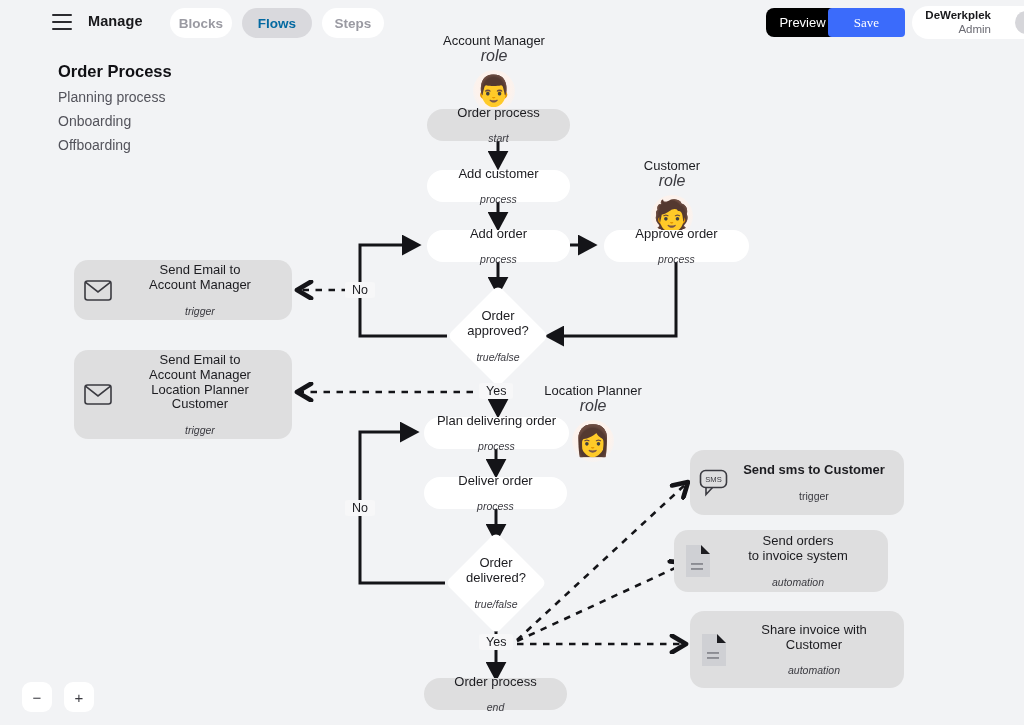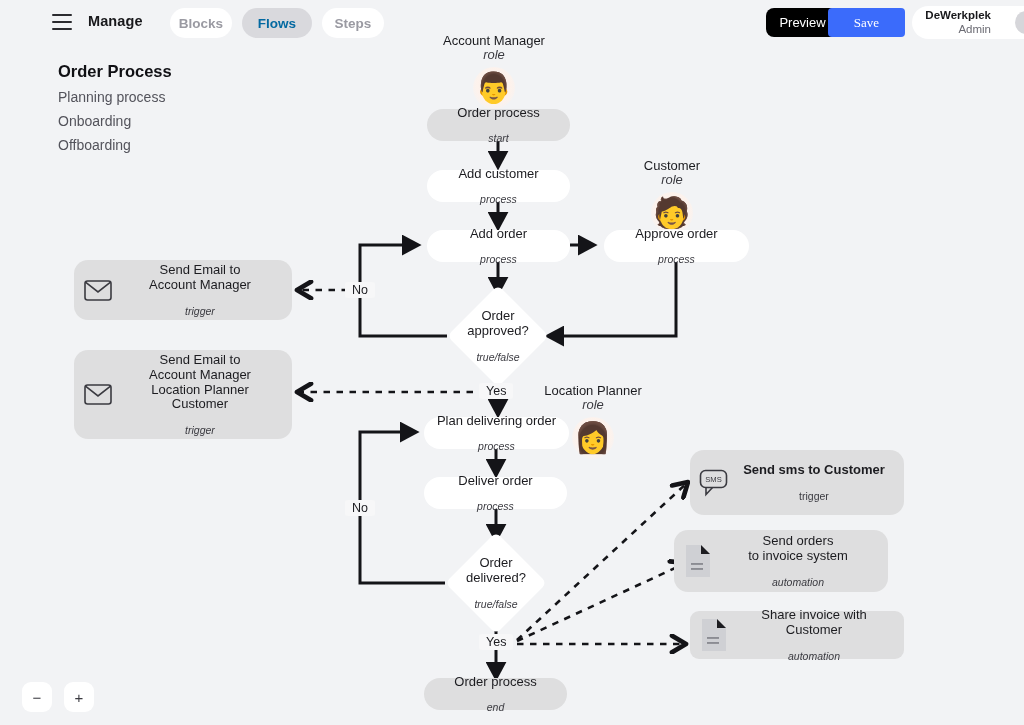--- a/index.html
+++ b/index.html
@@ -91,21 +91,21 @@
 
   .n-auto {
     background: #dededf; border-radius: 14px; display: flex; align-items: center;
     cursor: pointer; padding: 0 4px; box-sizing: border-box;
   }
   .n-auto .auto-icon { width: 40px; flex: 0 0 40px; display: flex; align-items: flex-end; justify-content: center; }
   .n-auto .auto-text { flex: 1; text-align: center; padding-right: 6px; }
 
   .role { position: absolute; text-align: center; }
   .role .rname { font-size: 13px; color: #1c1c20; font-weight: normal; }
-  .role .rsub { font-size: 13px; font-style: italic; color: #3a3a40; margin-top: -1px; }
+  .role .rsub { font-size: 16px; font-style: italic; color: #3a3a40; margin-top: -1px; }
   .role .rav {
     width: 42px; height: 42px; border-radius: 50%; margin: 5px auto 0;
     background: radial-gradient(circle at 50% 45%, #fdeee6 0%, #fdf2ec 55%, #f2f3f5 85%);
     font-size: 30px; line-height: 42px; text-align: center;
   }
 
   .edge-label {
     position: absolute; background: #f7f7f8; font-size: 12.5px; color: #1c1c20;
     padding: 1px 7px; border-radius: 3px; text-align: center;
   }
@@ -331,21 +331,21 @@
           <rect x="7" y="24" width="12" height="1.9" fill="#8b8c93"></rect>
         </svg>
       </div>
       <div class="auto-text">
         <div class="n-label">Send orders</div>
         <div class="n-label">to invoice system</div>
         <div class="n-sub">automation</div>
       </div>
     </div>
 
-    <div class="node n-auto" style="left:690px; top:611px; width:214px; height:48px;border-radius:9px;">
+    <div class="node n-auto" style="left:690px; top:611px; width:214px; height:77px;">
       <div class="auto-icon">
         <svg width="28" height="34" viewBox="0 0 28 34">
           <path d="M2,1 H17 L26,10 V33 H2 Z" fill="#cfd0d4"></path>
           <path d="M17,1 L26,10 H17 Z" fill="#1c1c20"></path>
           <rect x="7" y="19" width="12" height="1.9" fill="#8b8c93"></rect>
           <rect x="7" y="24" width="12" height="1.9" fill="#8b8c93"></rect>
         </svg>
       </div>
       <div class="auto-text">
         <div class="n-label">Share invoice with</div>

